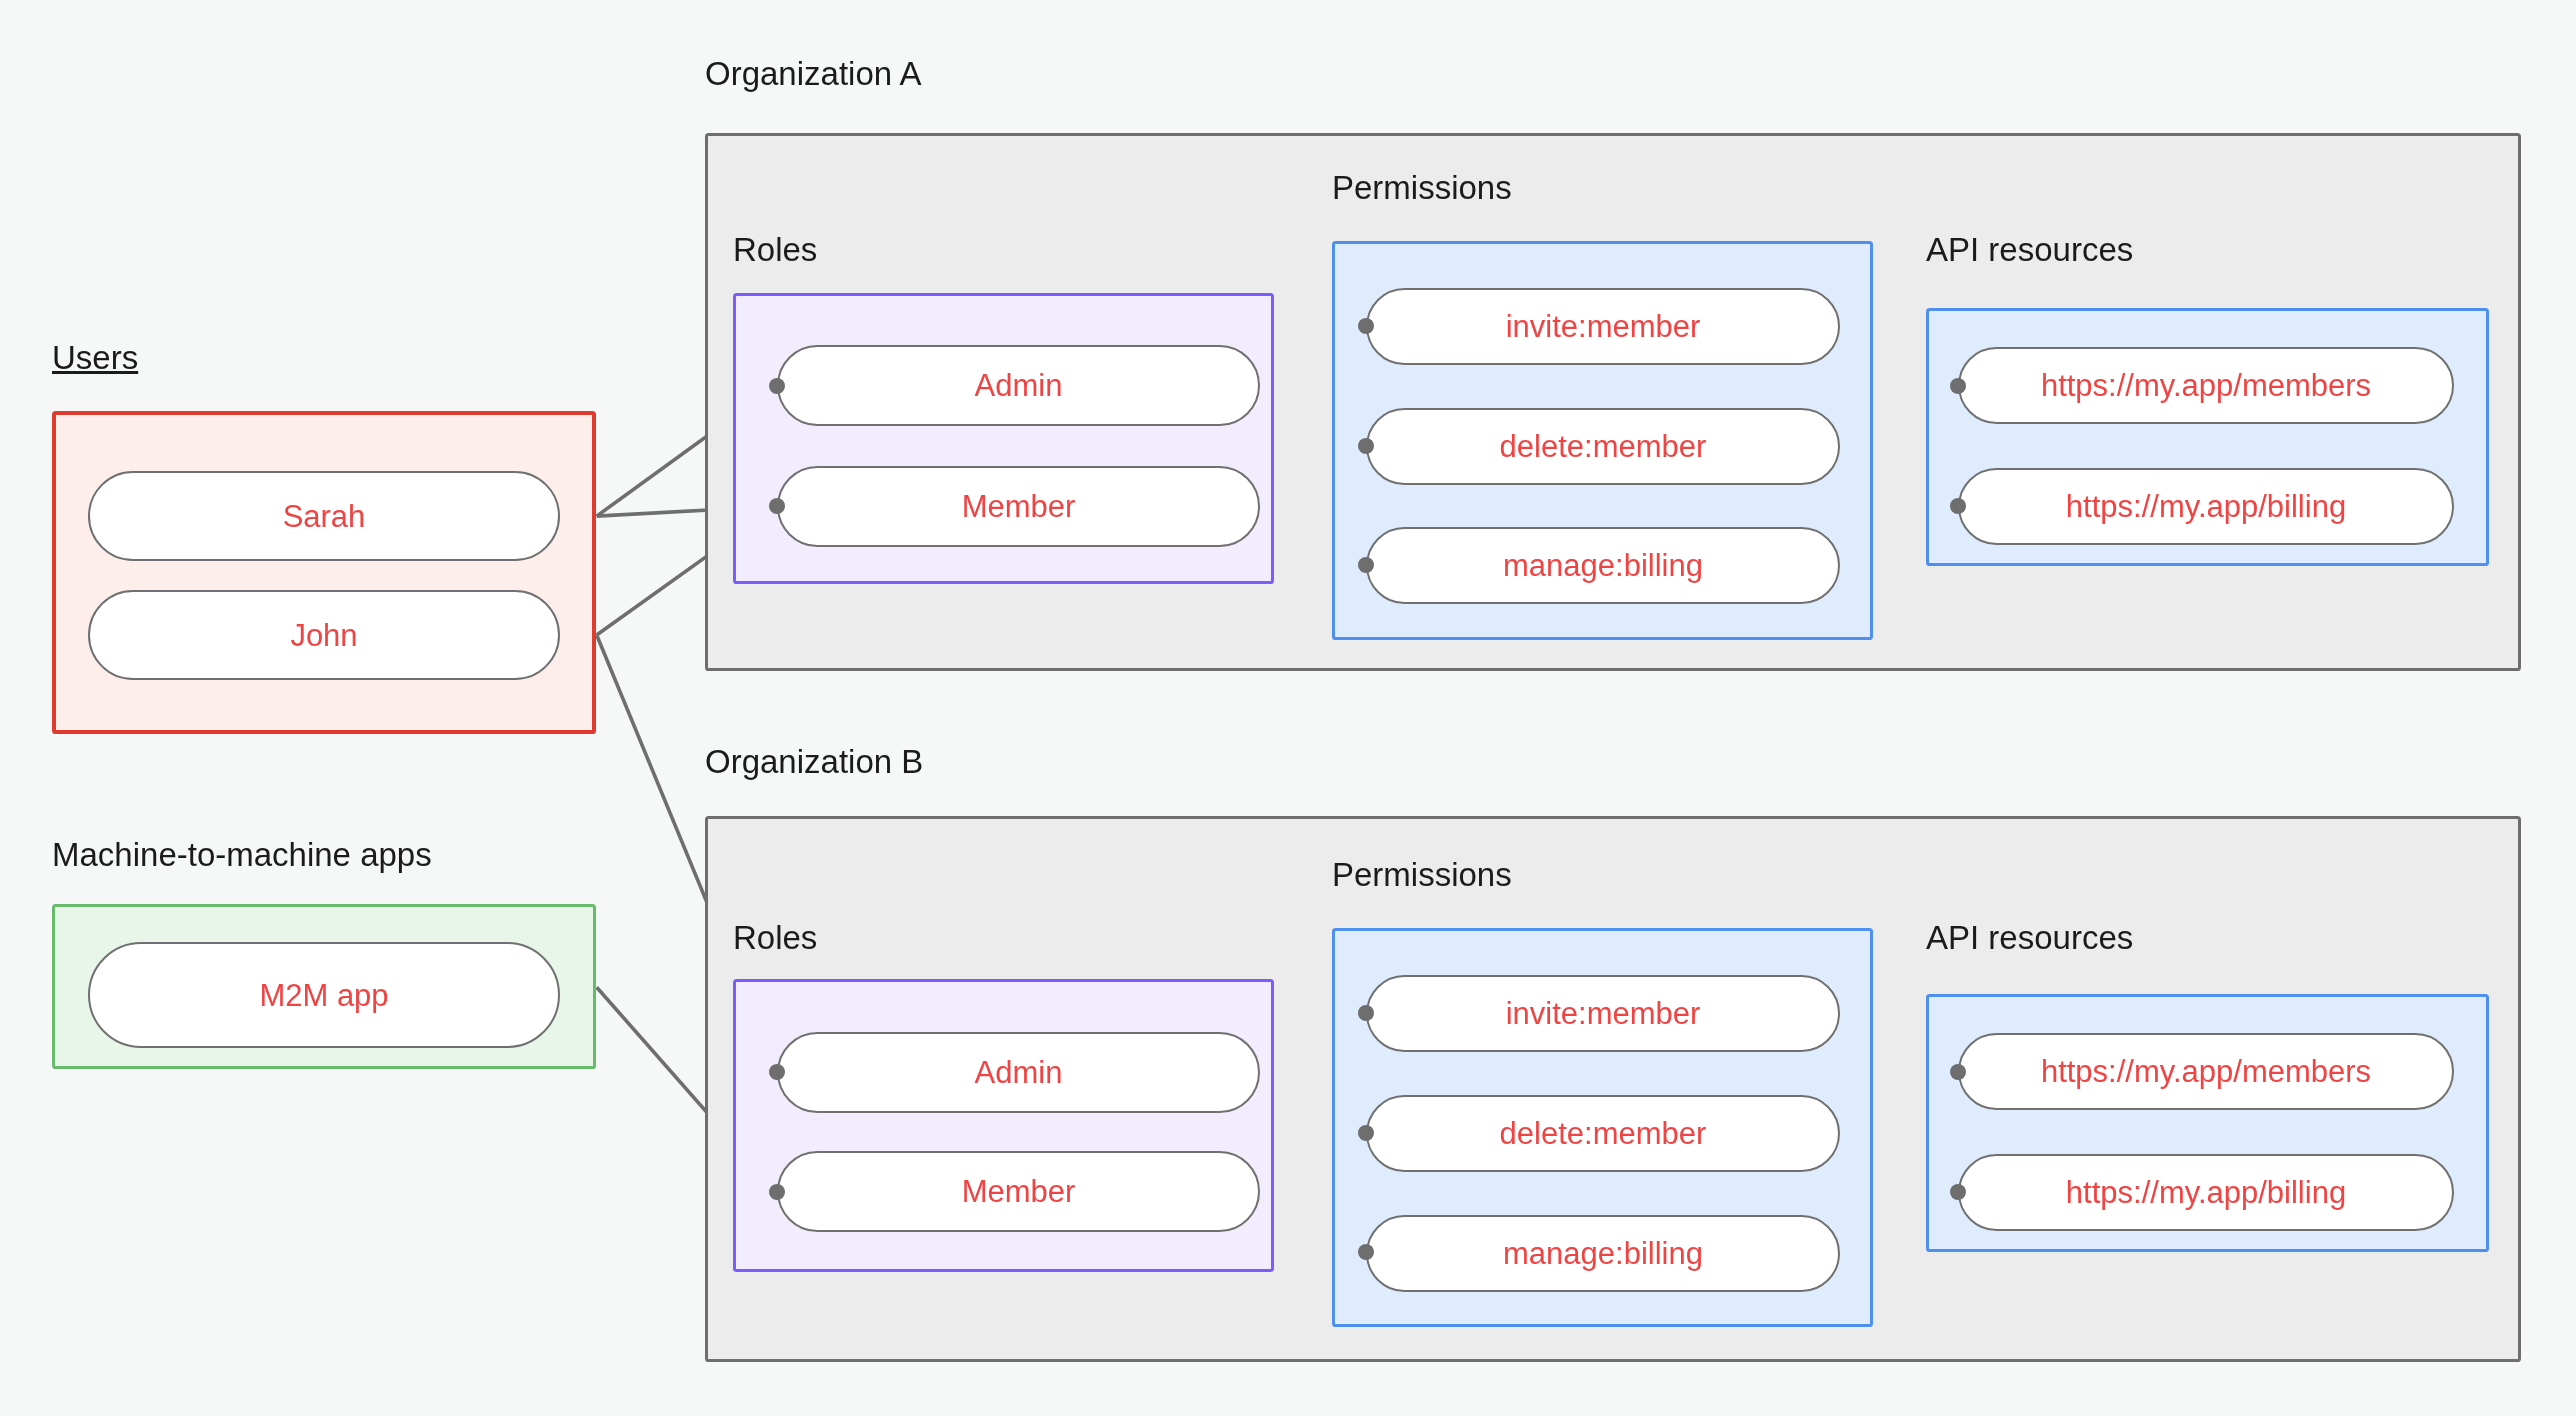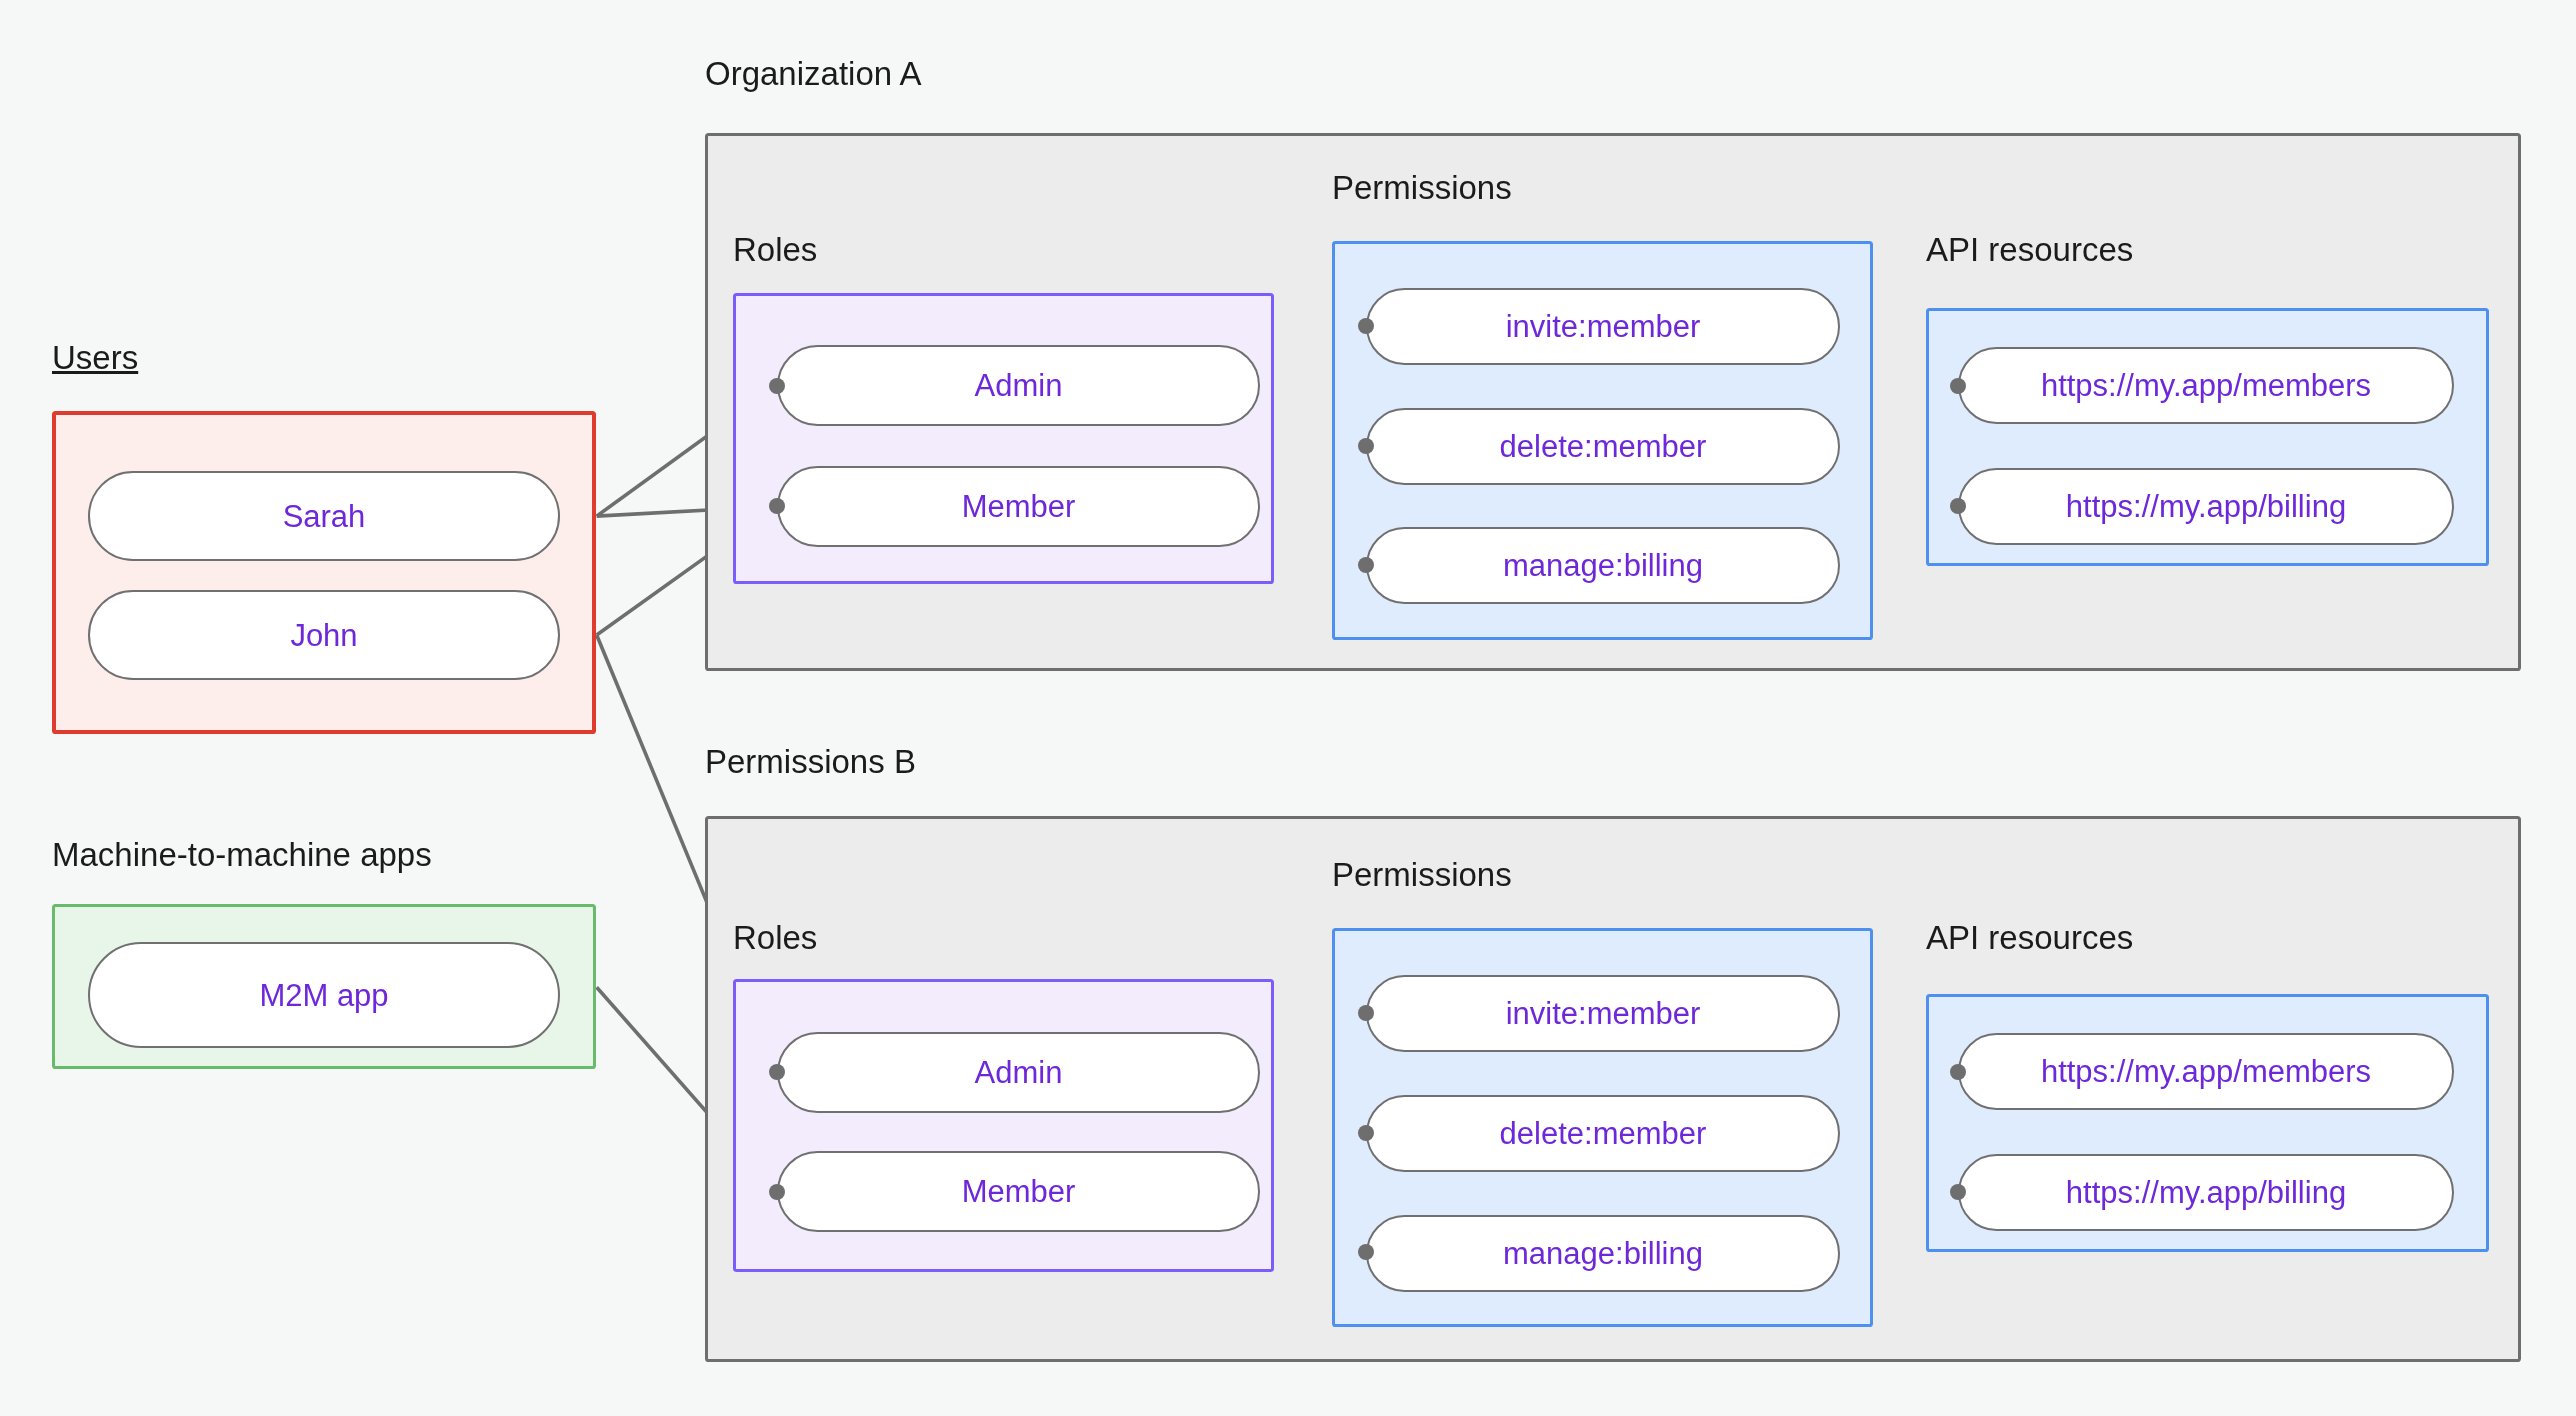--- a/index.html
+++ b/index.html
@@ -75,21 +75,21 @@
   
   .pill {
     position: absolute;
     box-sizing: border-box;
     background: #ffffff;
     border: 2.7px solid #707070;
     border-radius: 900px;
     display: flex;
     align-items: center;
     justify-content: center;
-    color: #6d28d9;
+    color: #ef4444;
     font-size: 31px;
     line-height: 1;
     white-space: nowrap;
     z-index: 3;
   }
 
   
   .dot {
     position: absolute;
     width: 16px;
@@ -189,21 +189,21 @@
   <div class="group-label" style="left:1926px; top:233px;">API resources</div>
 
   <div class="group api-box" style="left:1926px; top:308px; width:563px; height:258px;"></div>
 
   <div class="pill" style="left:1958px; top:347px; width:496px; height:77px;">https://my.app/members</div>
   <div class="dot" style="left:1958px; top:386px;"></div>
 
   <div class="pill" style="left:1958px; top:468px; width:496px; height:77px;">https://my.app/billing</div>
   <div class="dot" style="left:1958px; top:506px;"></div>
 
-  <div class="group-label" style="left:705px; top:745px;">Permissions B</div>
+  <div class="group-label" style="left:705px; top:745px;">Organization B</div>
 
   <div class="group org-box" style="left:705px; top:816px; width:1816px; height:546px;"></div>
 
   <div class="group-label" style="left:733px; top:921px;">Roles</div>
 
   <div class="group roles-box" style="left:733px; top:979px; width:541px; height:293px;"></div>
 
   <div class="pill" style="left:777px; top:1032px; width:483px; height:81px;">Admin</div>
   <div class="dot" style="left:777px; top:1072px;"></div>
 

